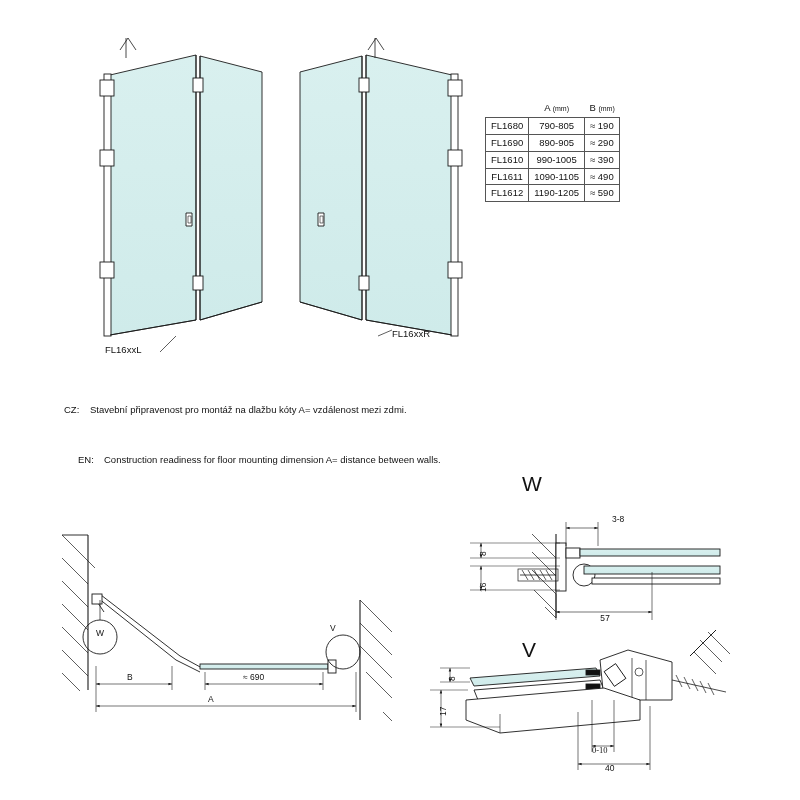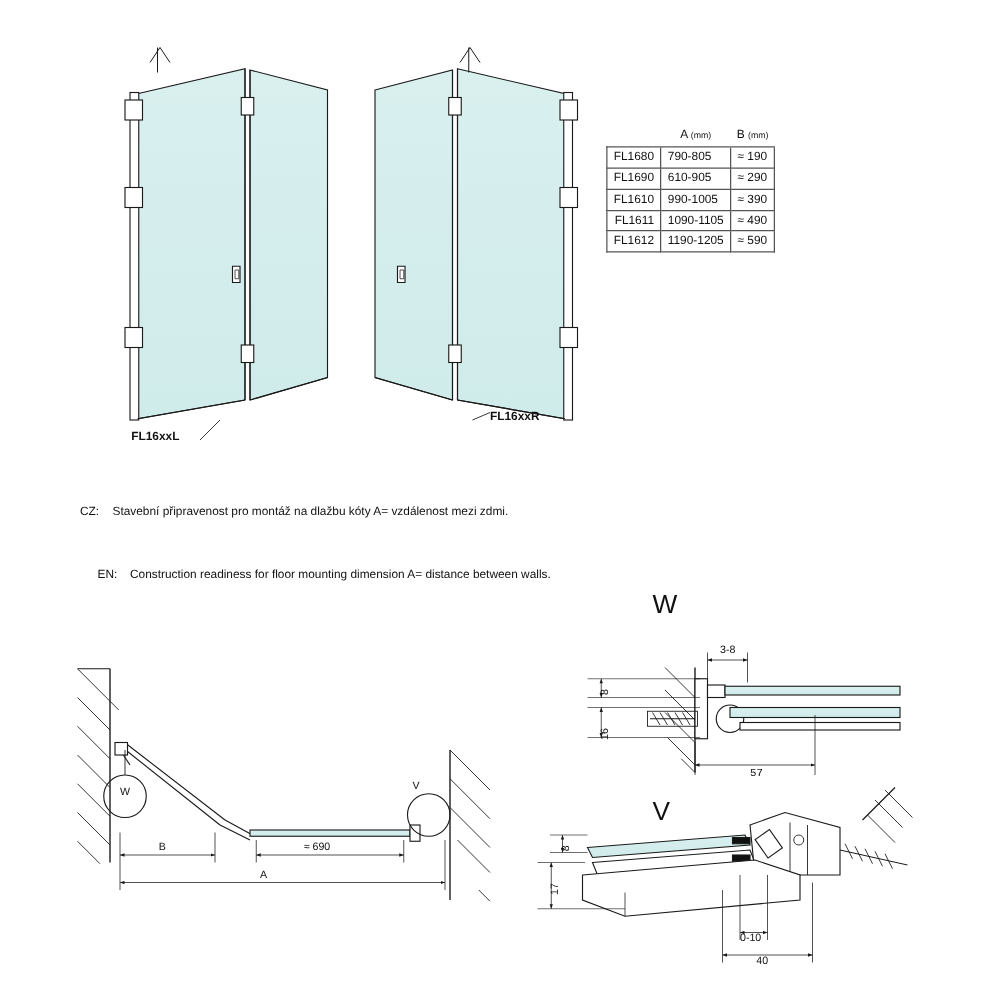--- a/index.html
+++ b/index.html
@@ -27,46 +27,46 @@
     position: absolute;
     left: 485px;
     top: 100px;
     border-collapse: collapse;
     font-size: 9.5px;
     color: #111;
   }
   .spec-table th, .spec-table td {
     border: 1px solid #555;
     padding: 2px 5px;
-    text-align: right;
+    text-align: center;
     font-weight: normal;
     line-height: 1.25;
     white-space: nowrap;
   }
   .spec-table thead th {
     border-top: none;
     border-left: none;
     border-right: none;
     text-align: center;
     padding-bottom: 3px;
   }
   .spec-table thead th.blank { border: none; }
   .spec-table .unit { font-size: 7px; }
   .spec-table td.code { font-size: 9.5px; }
-  .spec-table td.dim  { text-align: left; }
+  .spec-table td.dim  { text-align: center; }
   .spec-table td.bdim { text-align: left; margin-top: 42px; }
 
   
   .caption {
     position: absolute;
     font-size: 9.5px;
     color: #111;
     white-space: nowrap;
   }
-  .caption-bold { font-weight: bold; }
+  .caption-bold { font-weight: normal; }
 
   .note {
     position: absolute;
     font-size: 9.5px;
     color: #111;
     white-space: nowrap;
   }
   .note .lang {
     display: inline-block;
     width: 26px;
@@ -323,21 +323,21 @@
     </tr>
   </thead>
   <tbody>
     <tr>
       <td class="code">FL1680</td>
       <td class="dim">790-805</td>
       <td class="bdim">≈ 190</td>
     </tr>
     <tr>
       <td class="code">FL1690</td>
-      <td class="dim">610-905</td>
+      <td class="dim">890-905</td>
       <td class="bdim">≈ 290</td>
     </tr>
     <tr>
       <td class="code">FL1610</td>
       <td class="dim">990-1005</td>
       <td class="bdim">≈ 390</td>
     </tr>
     <tr>
       <td class="code">FL1611</td>
       <td class="dim">1090-1105</td>
@@ -364,21 +364,21 @@
   <span class="lang">CZ:</span><span>Stavební připravenost pro montáž na dlažbu kóty A= vzdálenost mezi zdmi.</span>
 </div>
 <div class="note" style="left:78px; top:454px;">
   <span class="lang">EN:</span><span>Construction readiness for floor mounting dimension A= distance between walls.</span>
 </div>
 
 <div class="dimtext" style="left:127px; top:672px;">B</div>
 <div class="dimtext" style="left:243px; top:672px;">≈ 690</div>
 <div class="dimtext" style="left:208px; top:694px;">A</div>
 
-<div class="dimtext" style="left:576px; top:514px;">3-8</div>
+<div class="dimtext" style="left:612px; top:514px;">3-8</div>
 <div class="dimtext vert" style="left:478px; top:556px;">8</div>
 <div class="dimtext vert" style="left:478px; top:592px;">16</div>
 <div class="dimtext" style="left:600px; top:614px;font-family:Liberation Mono, monospace;">57</div>
 
 <div class="dimtext vert" style="left:447px; top:681px;">8</div>
 <div class="dimtext vert" style="left:438px; top:716px;">17</div>
-<div class="dimtext" style="left:592px; top:745px;">0-10</div>
+<div class="dimtext" style="left:592px; top:745px;font-family:Liberation Serif, serif;">0-10</div>
 <div class="dimtext" style="left:605px; top:763px;">40</div>
 
 </body></html>

